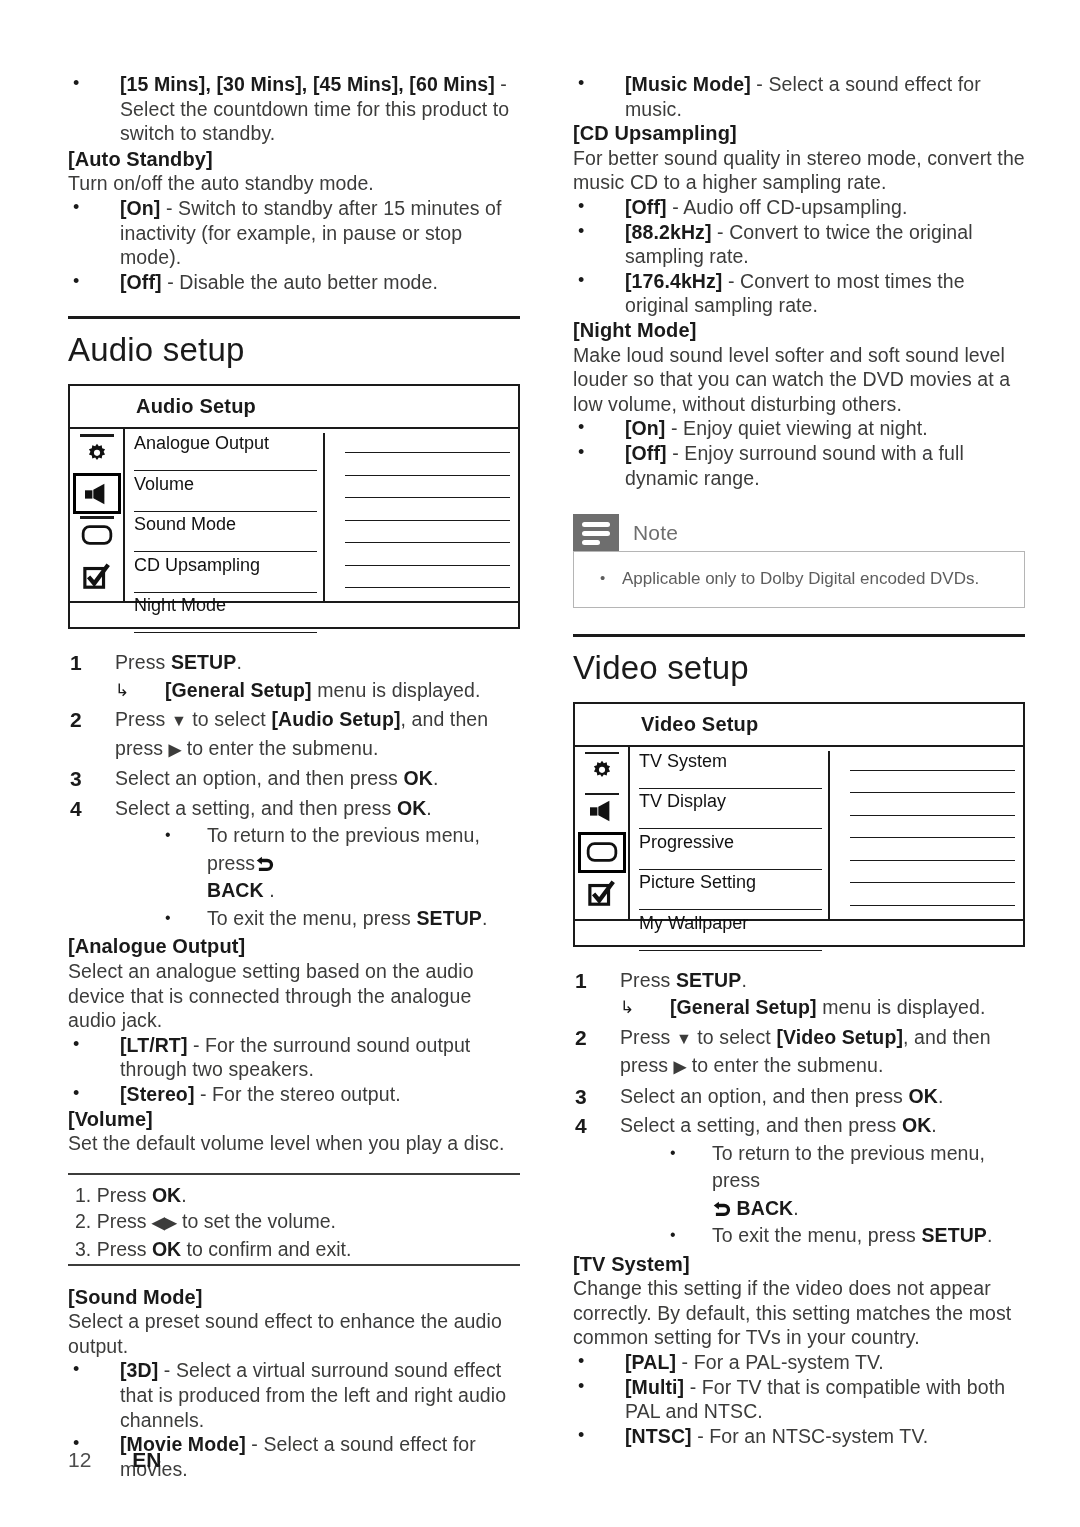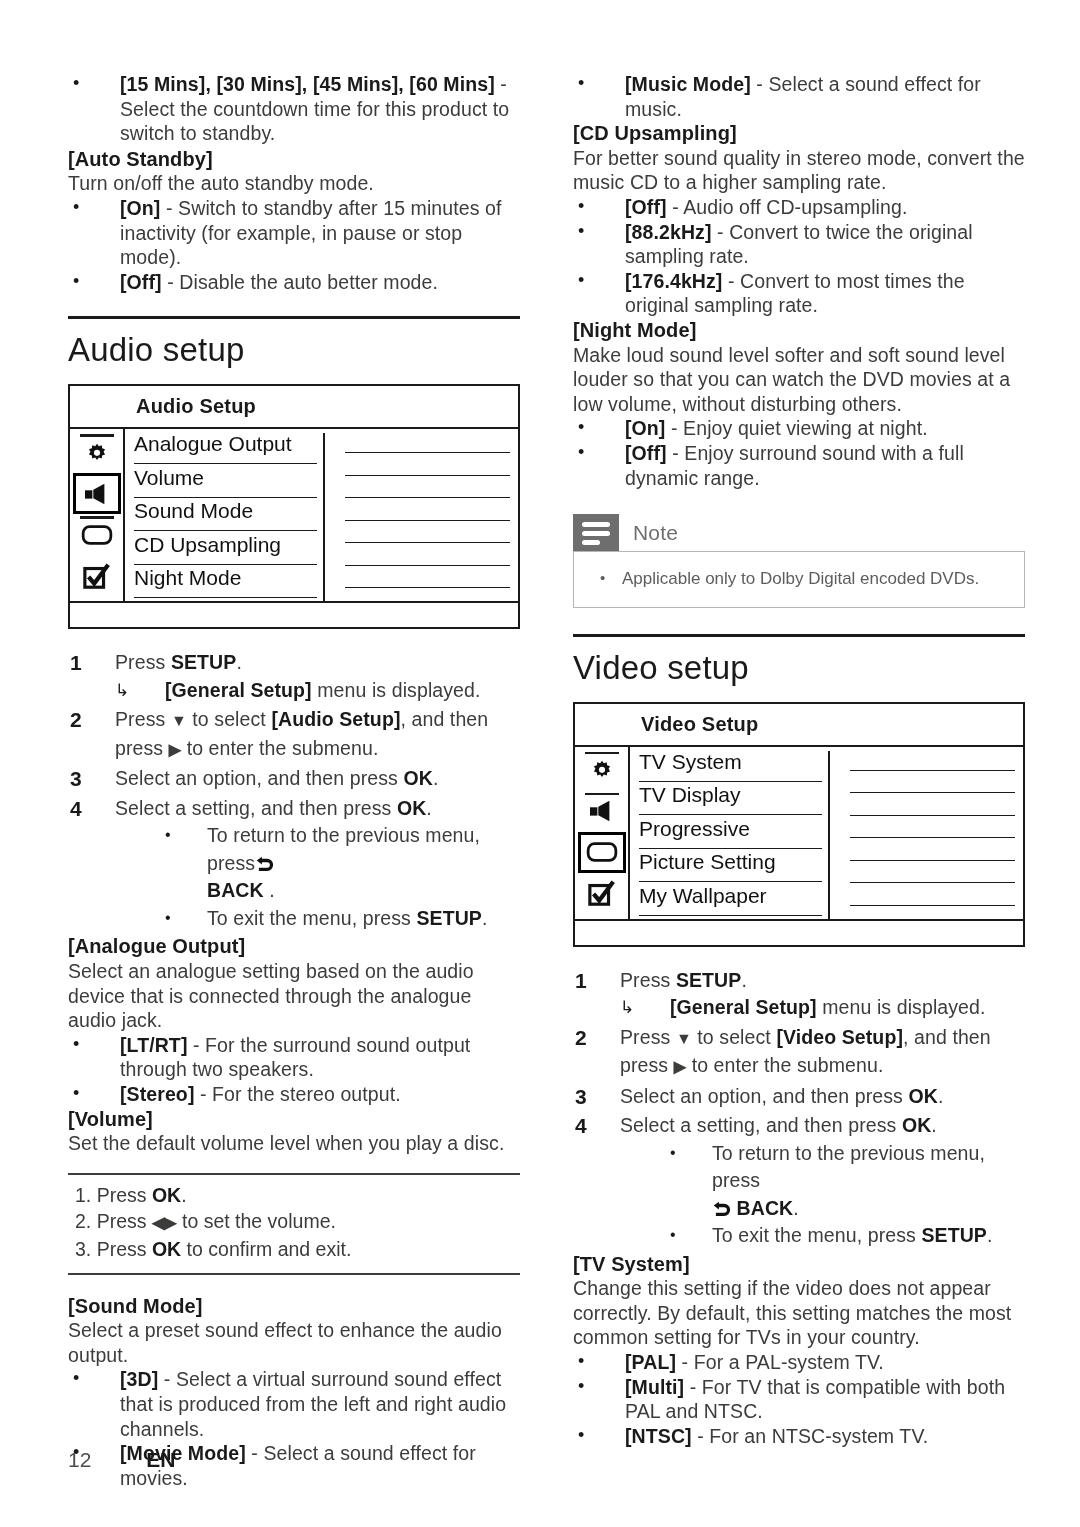--- a/index.html
+++ b/index.html
@@ -187,25 +187,25 @@
     border-right: 2.4px solid #1a1a1a;
     padding-left: 9px;
     padding-right: 6px;
   }
   .osd-col-b {
     flex: 1;
     padding-left: 20px;
     padding-right: 8px;
   }
   .osd-item {
-    font-size: 21px;
+    font-size: 18px;
     line-height: 21px;
     color: #111;
     border-bottom: 1.7px solid #1a1a1a;
-    padding-bottom: 9px;
+    padding-bottom: 16px;
     margin-bottom: 2.5px;
     white-space: nowrap;
   }
   .osd-blank {
     height: 20px;
     border-bottom: 1.7px solid #1a1a1a;
     margin-bottom: 2.5px;
   }
   .osd-foot {
     height: 26px;
@@ -261,21 +261,21 @@
     font-size: 15px; color: #5d5d5d;
   }
 
   
   .footer {
     position: absolute;
     left: 68px;
     top: 1448px;
     display: flex;
     align-items: baseline;
-    gap: 38px;
+    gap: 24px;
   }
   .footer .pg {
     font-size: 21px;
     color: #4d4d4d;
   }
   .footer .lang {
     font-size: 21px;
     font-weight: bold;
     color: #1a1a1a;
     margin-left: 17px;
@@ -412,21 +412,21 @@
       <li>
         <span class="bul">•</span>
         <b class="kw">[Stereo]</b><span> - For the stereo output.</span>
       </li>
     </ul>
 
     <div class="term">[Volume]</div>
     <div class="para">Set the default volume level when you play a disc.</div>
 
     <hr class="rule-med" style="margin-top:17px;">
-    <div class="mini-list" style="padding-top:7px; padding-bottom:11px;">
+    <div class="mini-list" style="padding-top:7px; padding-bottom:2px;">
       <div><span>1. Press </span><b class="kw">OK</b><span>.</span></div>
       <div><span>2. Press </span><b class="tri">◀▶</b><span> to set the volume.</span></div>
       <div><span>3. Press </span><b class="kw">OK</b><span> to confirm and exit.</span></div>
     </div>
     <hr class="rule-med">
 
     <div class="term" style="margin-top:19px;">[Sound Mode]</div>
     <div class="para">Select a preset sound effect to enhance the audio output.</div>
     <ul class="blist">
       <li>

